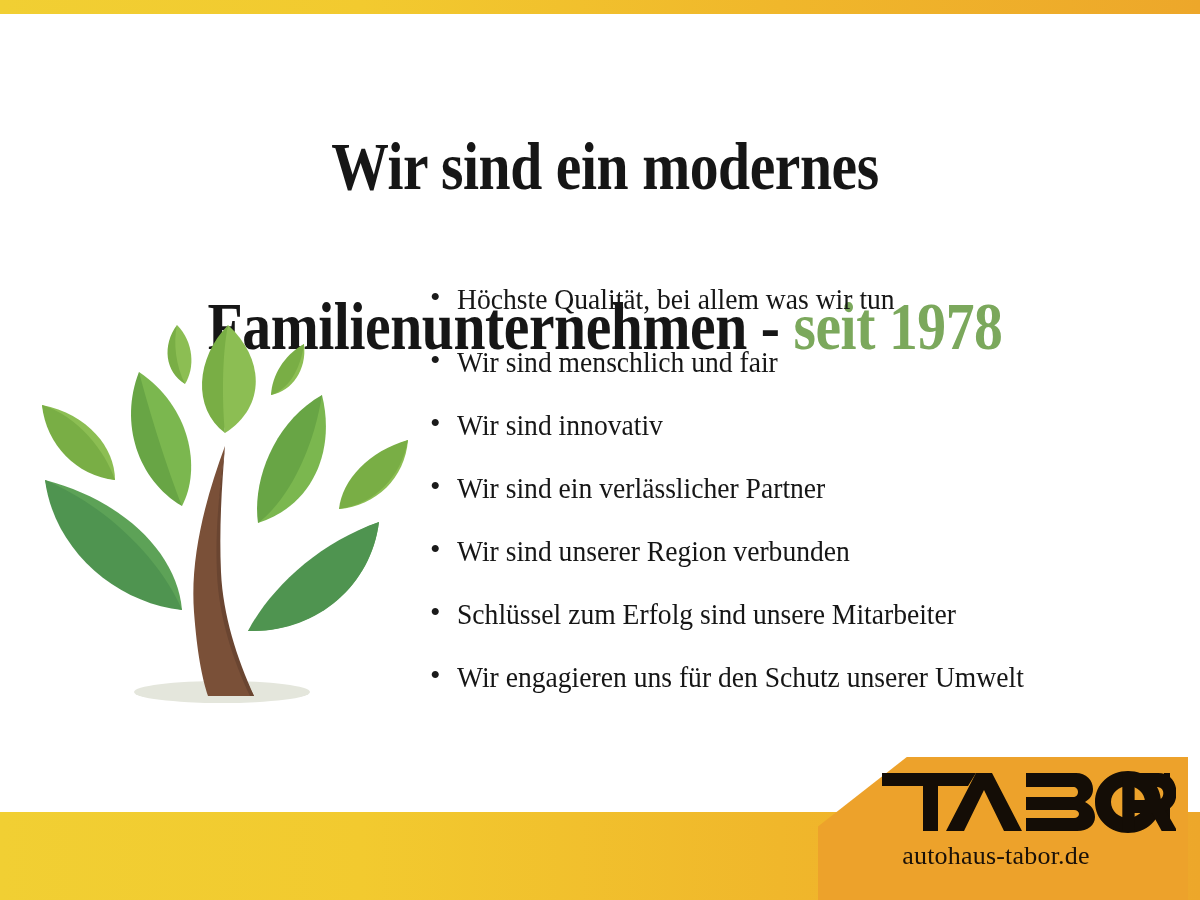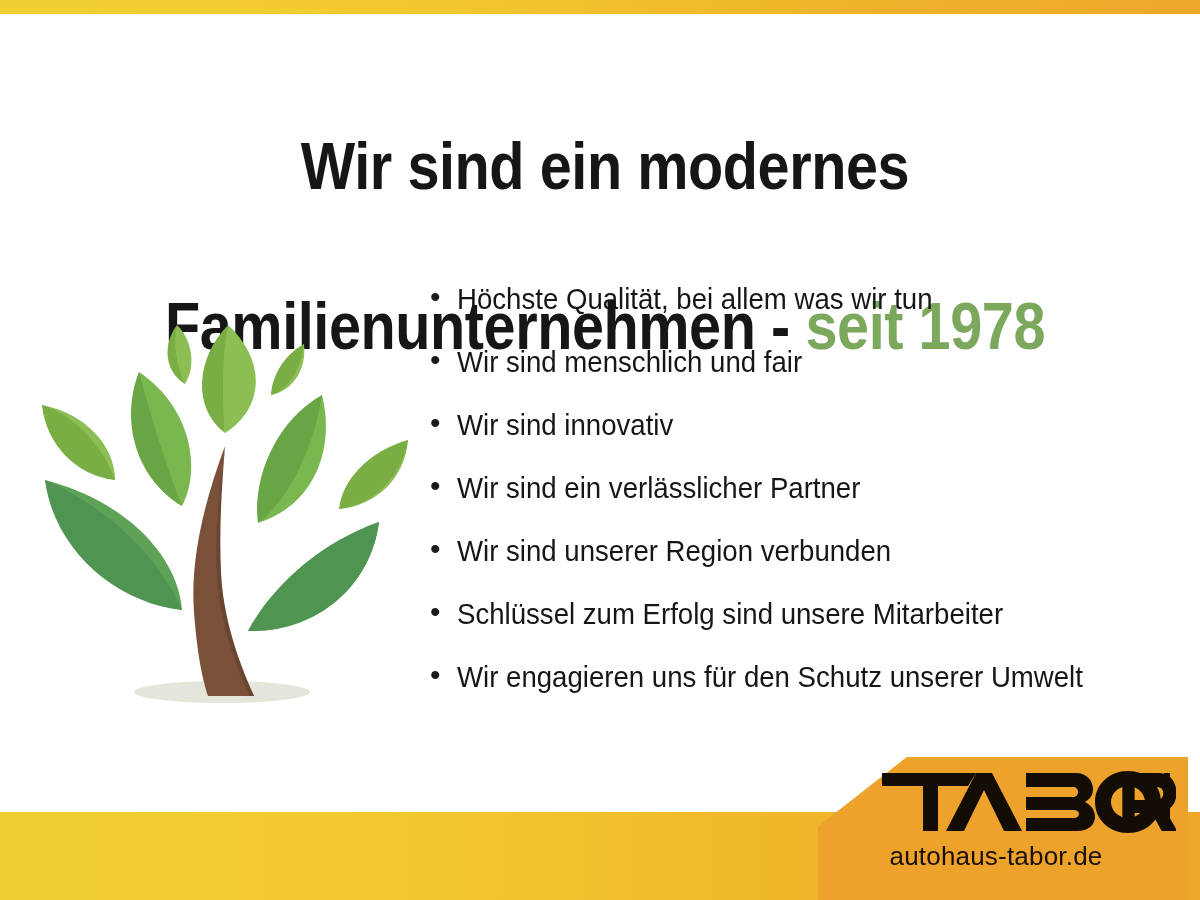--- a/index.html
+++ b/index.html
@@ -6,21 +6,21 @@
     margin: 0;
     padding: 0;
     background: #ffffff;
   }
   .slide {
     position: relative;
     width: 1200px;
     height: 900px;
     background: #ffffff;
     overflow: hidden;
-    font-family: Liberation Sans, sans-serif;
+    font-family: Liberation Serif, serif;
   }
 
   
   .bar {
     position: absolute;
     left: 0;
     width: 1200px;
     background: linear-gradient(90deg, #f1cf33 0%, #f2ca2f 30%, #f0b72b 65%, #eda72a 100%);
     z-index: 4;
   }

